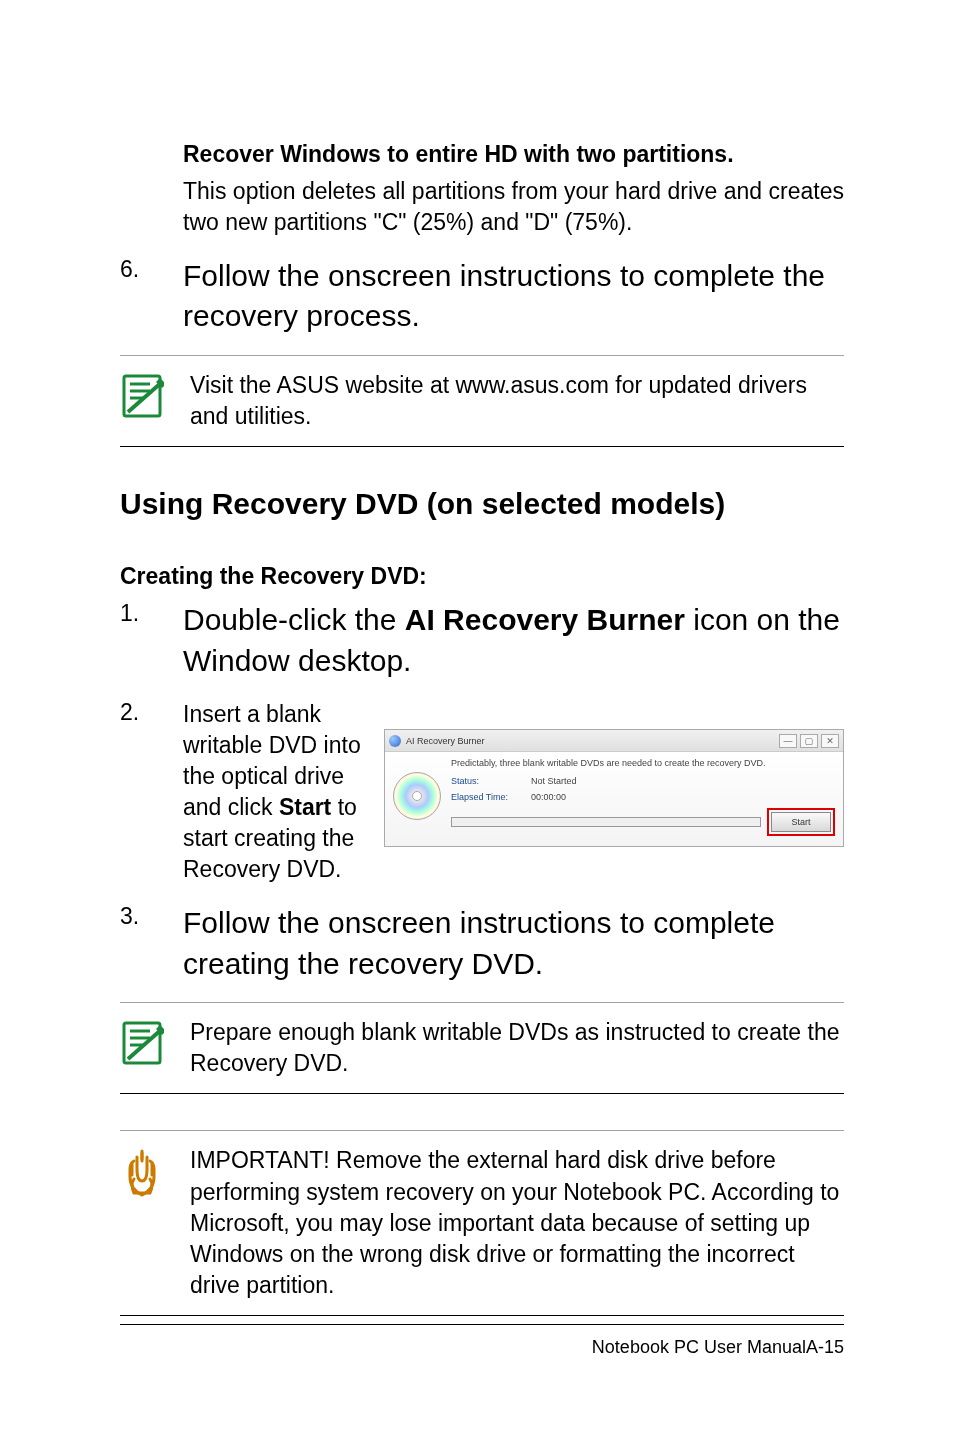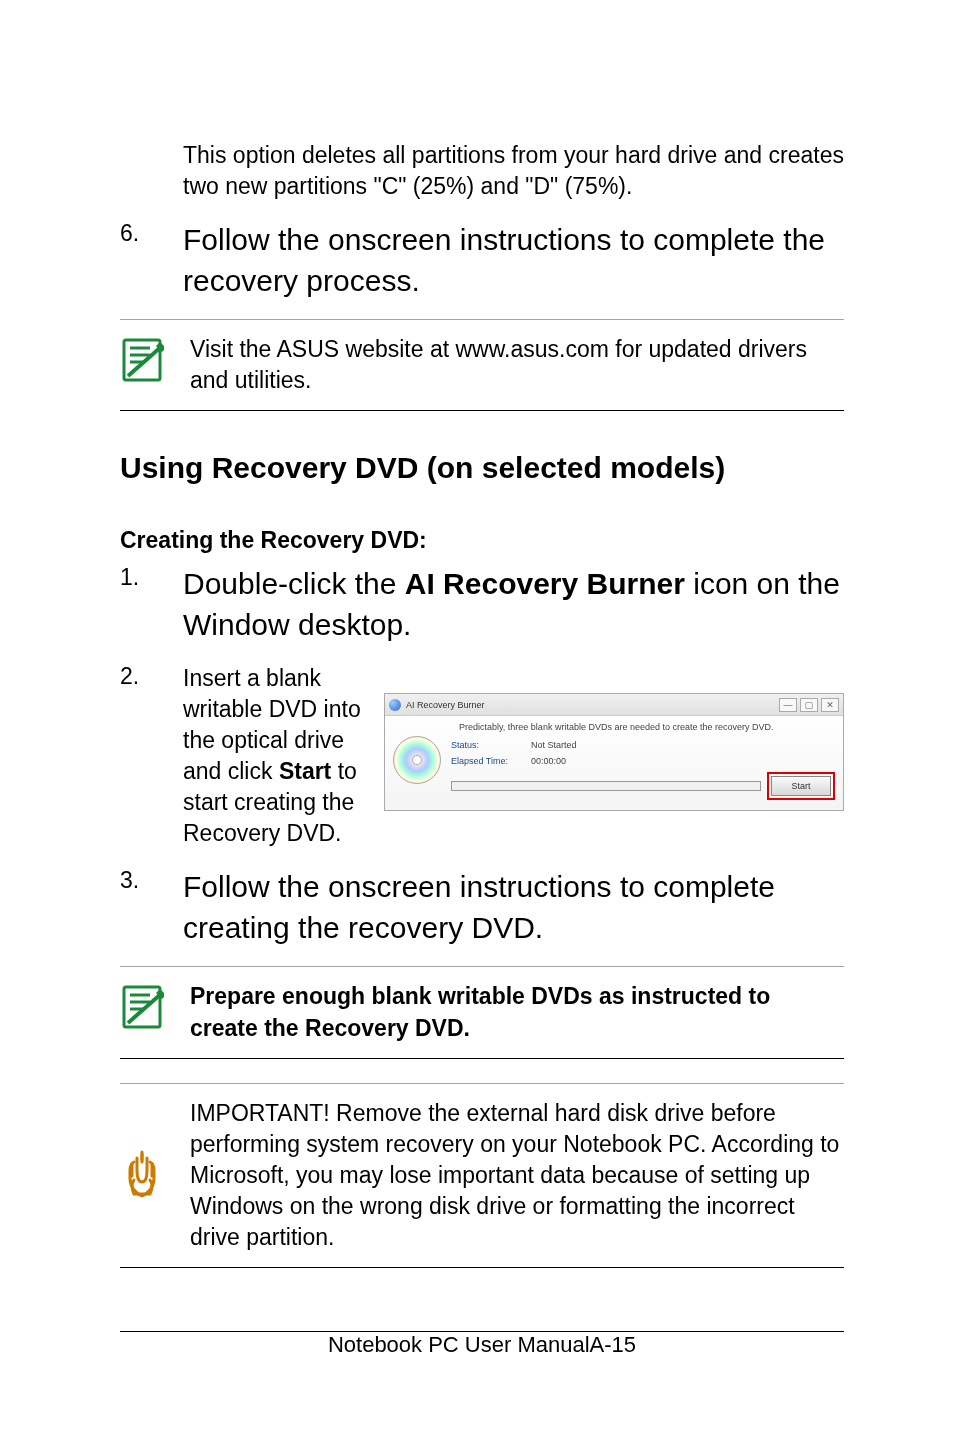--- a/index.html
+++ b/index.html
@@ -76,21 +76,21 @@
     .arb-dvd .disc {
       width: 48px; height: 48px; border-radius: 50%;
       background: radial-gradient(circle, #fff 0%, #dde 20%, #acf 35%, #afd 50%, #ffd 65%, #fcd 80%, #ccc 100%);
       border: 1px solid #aaa;
     }
     .arb-dvd .hole {
       position: absolute; top: 19px; left: 19px; width: 10px; height: 10px;
       border-radius: 50%; background: #fff; border: 1px solid #aaa;
     }
     .arb-info { flex: 1; padding-left: 10px; font-size: 9px; color: #444; }
-    .arb-predict { margin-bottom: 8px; margin-left: 8px; }
+    .arb-predict { margin-bottom: 8px; }
     .arb-row { display: flex; align-items: center; margin-bottom: 6px; }
     .arb-label { width: 80px; color: #1a4a8a; }
     .arb-select {
       flex: 1; border: 1px solid #888; height: 16px; padding: 1px 4px;
       font-size: 9px; background: #fff; display: flex; align-items: center;
       justify-content: space-between;
     }
     .arb-select .dd { font-size: 8px; color: #333; }
     .arb-val { color: #444; }
     .arb-bottom { display: flex; align-items: center; margin-top: 2px; }
@@ -106,30 +106,31 @@
       color: #333;
     }
 
     
     .footer {
       position: absolute;
       bottom: 80px;
       left: 120px;
       right: 110px;
       border-top: 1px solid #000;
-      padding-top: 0;
-      display: flex;
-      justify-content: center;
-      font-size: 22px;
+      padding-top: 12px;
+      display: flex;
+      justify-content: flex-end;
+      font-size: 18px;
     }
   </style>
 </head>
 <body>
 
 <div class="indent-block">
+  <div class="bold-heading">Recover Windows to entire HD with two partitions.</div>
   <div class="body-text">This option deletes all partitions from your hard drive and creates two new partitions "C" (25%) and "D" (75%).</div>
 </div>
 
 <div class="num-row">
   <div class="num">6.</div>
   <div class="txt">Follow the onscreen instructions to complete the recovery process.</div>
 </div>
 
 <div class="note-box">
   <div class="icon-slot">
@@ -197,35 +198,35 @@
       </div>
     </div>
   </div>
 </div>
 
 <div class="num-row">
   <div class="num">3.</div>
   <div class="txt">Follow the onscreen instructions to complete creating the recovery DVD.</div>
 </div>
 
-<div class="note-box" style="margin-bottom:24px;font-weight:bold;">
+<div class="note-box" style="margin-bottom:36px;">
   <div class="icon-slot">
     <svg width="44" height="44" viewBox="0 0 44 44">
       <rect x="4" y="2" width="36" height="40" rx="2" fill="none" stroke="#1a8a3a" stroke-width="3"></rect>
       <line x1="10" y1="10" x2="30" y2="10" stroke="#1a8a3a" stroke-width="3"></line>
       <line x1="10" y1="17" x2="30" y2="17" stroke="#1a8a3a" stroke-width="3"></line>
       <line x1="10" y1="24" x2="24" y2="24" stroke="#1a8a3a" stroke-width="3"></line>
       <line x1="8" y1="38" x2="42" y2="8" stroke="#1a8a3a" stroke-width="4"></line>
       <polygon points="40,4 46,10 42,14 36,8" fill="#1a8a3a"></polygon>
     </svg>
   </div>
   <div class="note-text">Prepare enough blank writable DVDs as instructed to create the Recovery DVD.</div>
 </div>
 
-<div class="note-box" style="margin-bottom:0;align-items:center;">
+<div class="note-box" style="margin-bottom:0;">
   <div class="icon-slot">
     <svg width="44" height="50" viewBox="0 0 44 50">
       <path d="M22 2 L22 12 M17 8 L17 20 Q17 32 22 32 Q27 32 27 20 L27 8 M12 14 L12 26 M32 14 L32 26 M14 30 Q10 36 14 44 L30 44 Q34 36 30 30" fill="none" stroke="#cc7a00" stroke-width="3" stroke-linecap="round"></path>
       <path d="M22 4 L22 10 M14 12 Q10 14 10 20 L10 28 Q10 40 22 46 Q34 40 34 28 L34 20 Q34 14 30 12" fill="none" stroke="#cc7a00" stroke-width="3" stroke-linecap="round"></path>
     </svg>
   </div>
   <div class="note-text">IMPORTANT! Remove the external hard disk drive before performing system recovery on your Notebook PC. According to Microsoft, you may lose important data because of setting up Windows on the wrong disk drive or formatting the incorrect drive partition.</div>
 </div>
 
 <div class="footer">

